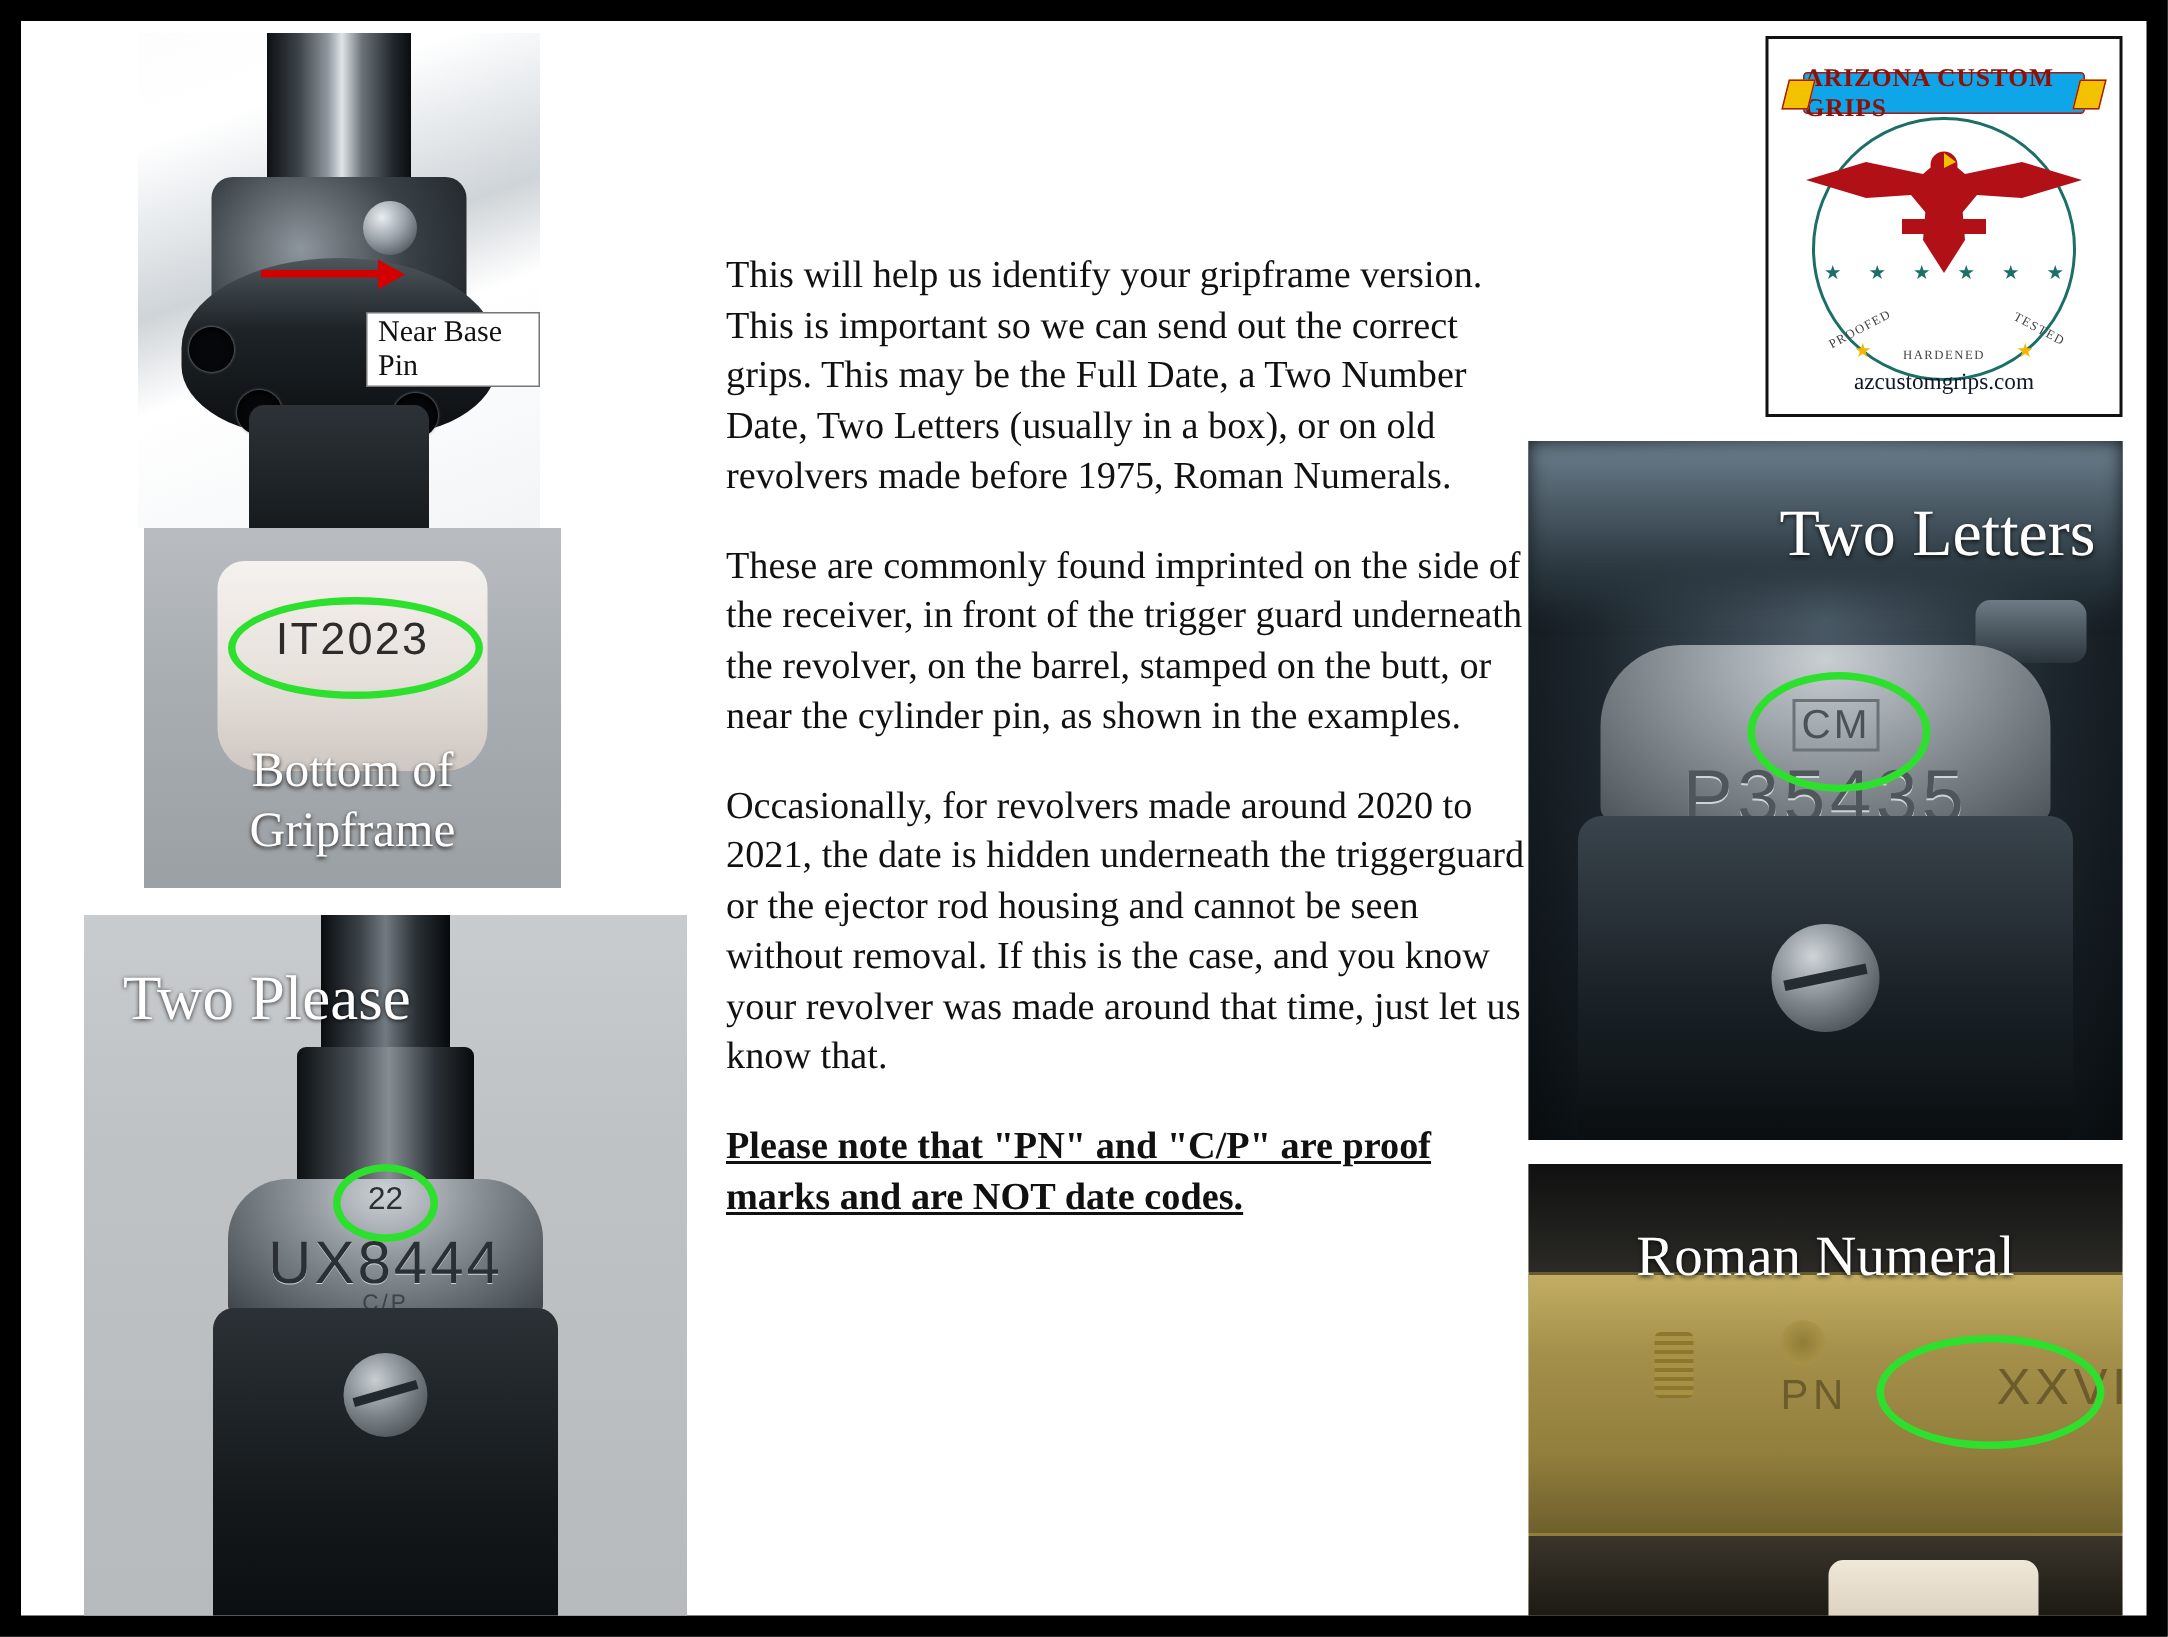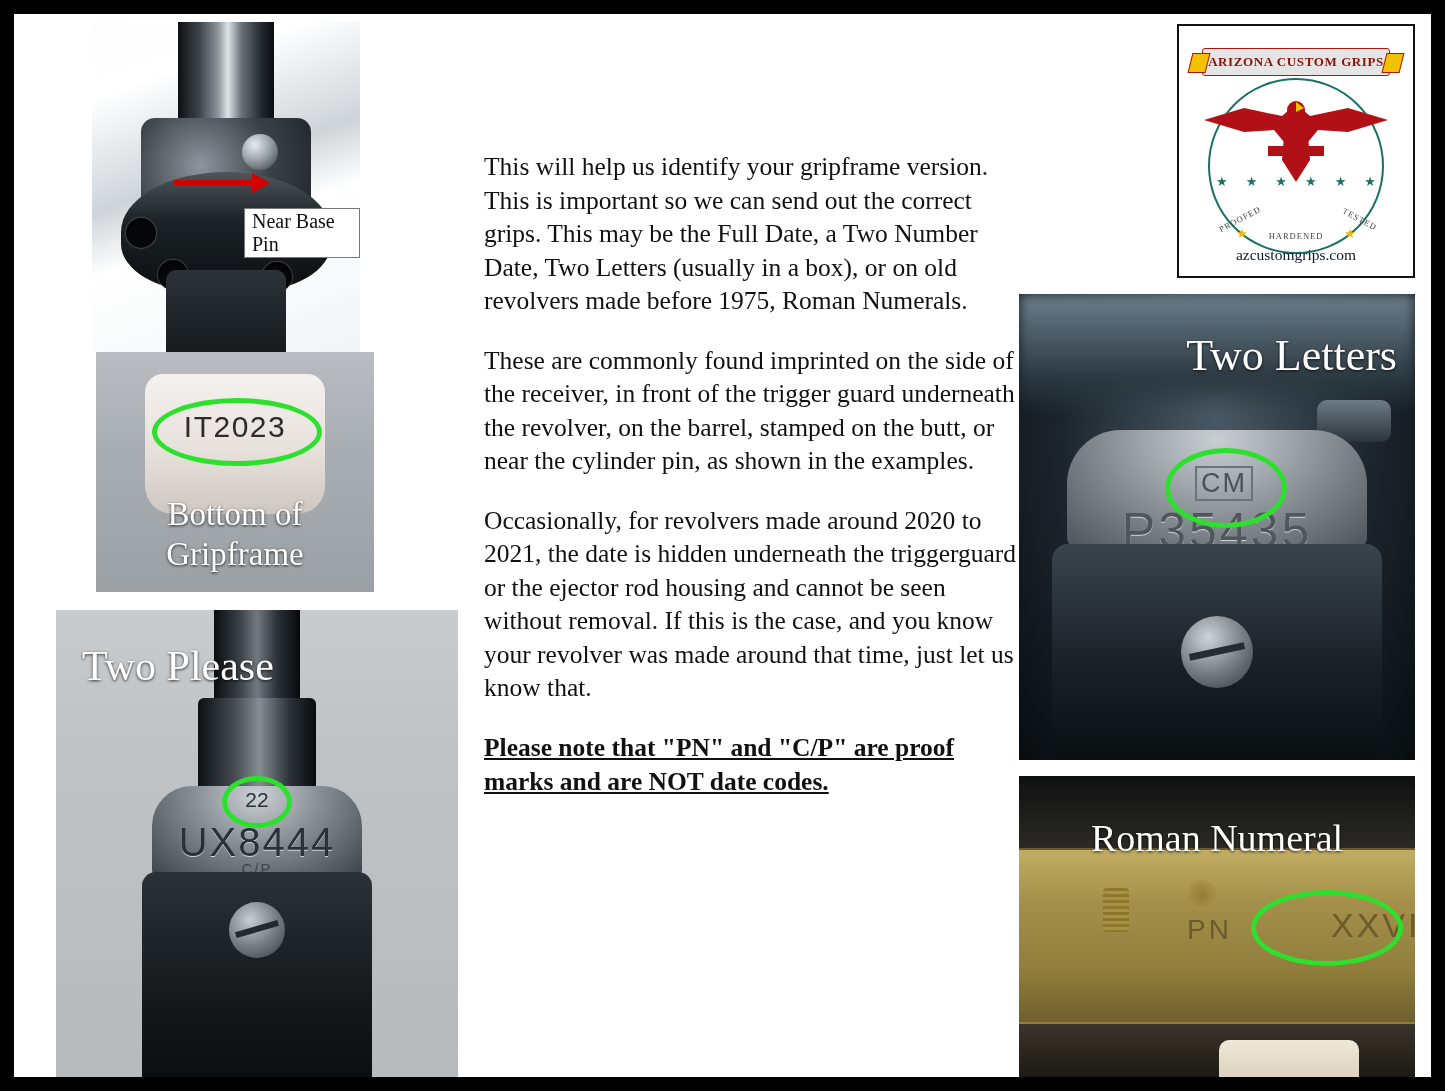--- a/index.html
+++ b/index.html
@@ -46,21 +46,21 @@
     position: absolute;
     left: 470px;
     top: 136px;
     width: 545px;
     color: #111;
     font-size: 25.5px;
     line-height: 33.5px;
     font-family: "Liberation Serif", serif;
   }
   .body-col p {
-    margin: 0 0 26px 0;
+    margin: 16px 0 26px 0;
   }
   .note {
     margin-top: 4px;
     font-weight: bold;
     text-decoration: underline;
     line-height: 34px;
   }
 
   
   .logo-box {
@@ -74,27 +74,27 @@
     box-sizing: border-box;
     overflow: hidden;
   }
   .logo-banner {
     position: absolute;
     top: 22px;
     left: 50%;
     transform: translateX(-50%);
     width: 186px;
     height: 26px;
-    background: #e5e5e5;
+    background: #0ea5e9;
     border: 1px solid #a8180f;
     border-radius: 3px;
     display: flex;
     align-items: center;
     justify-content: center;
-    font-size: 13px;
+    font-size: 17px;
     letter-spacing: 0.6px;
     color: #8d1008;
     font-family: "Liberation Serif", serif;
     font-weight: bold;
   }
   .logo-banner:before, .logo-banner:after {
     content: "";
     position: absolute;
     top: 4px;
     width: 16px;

